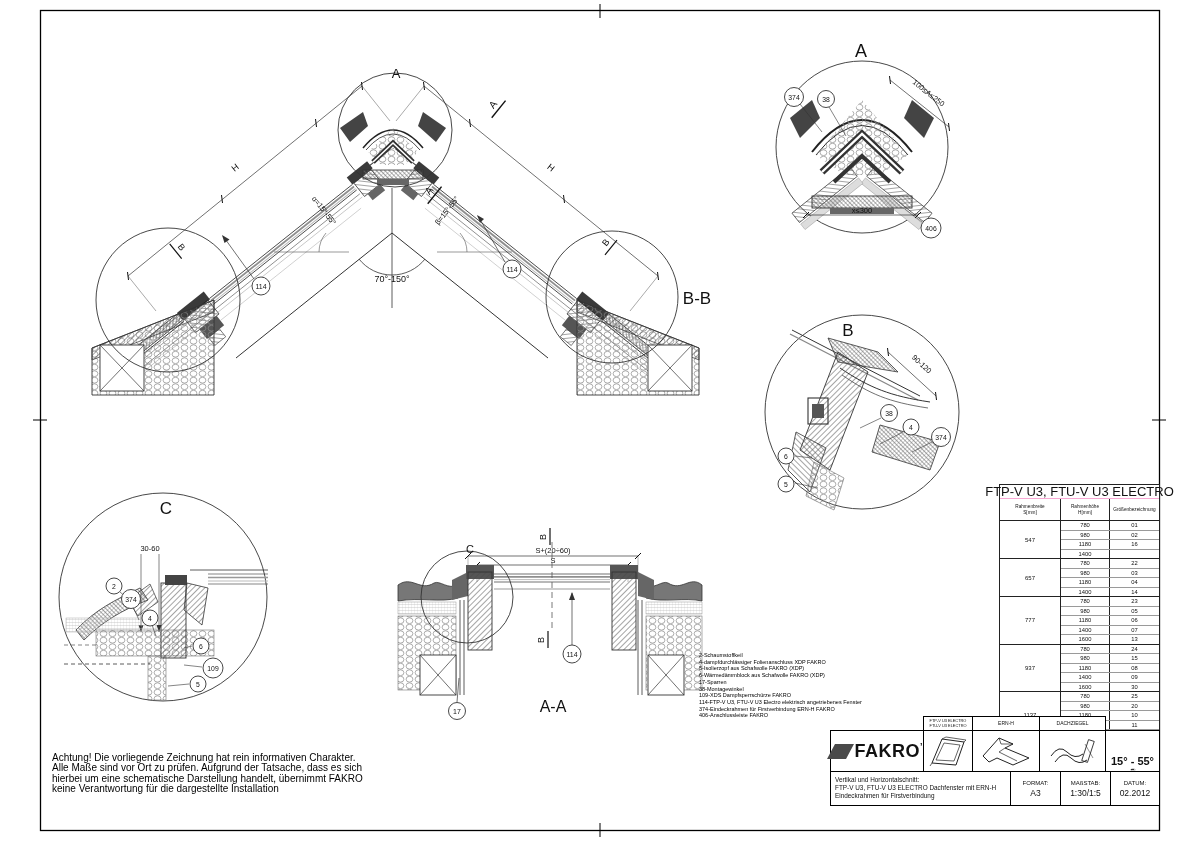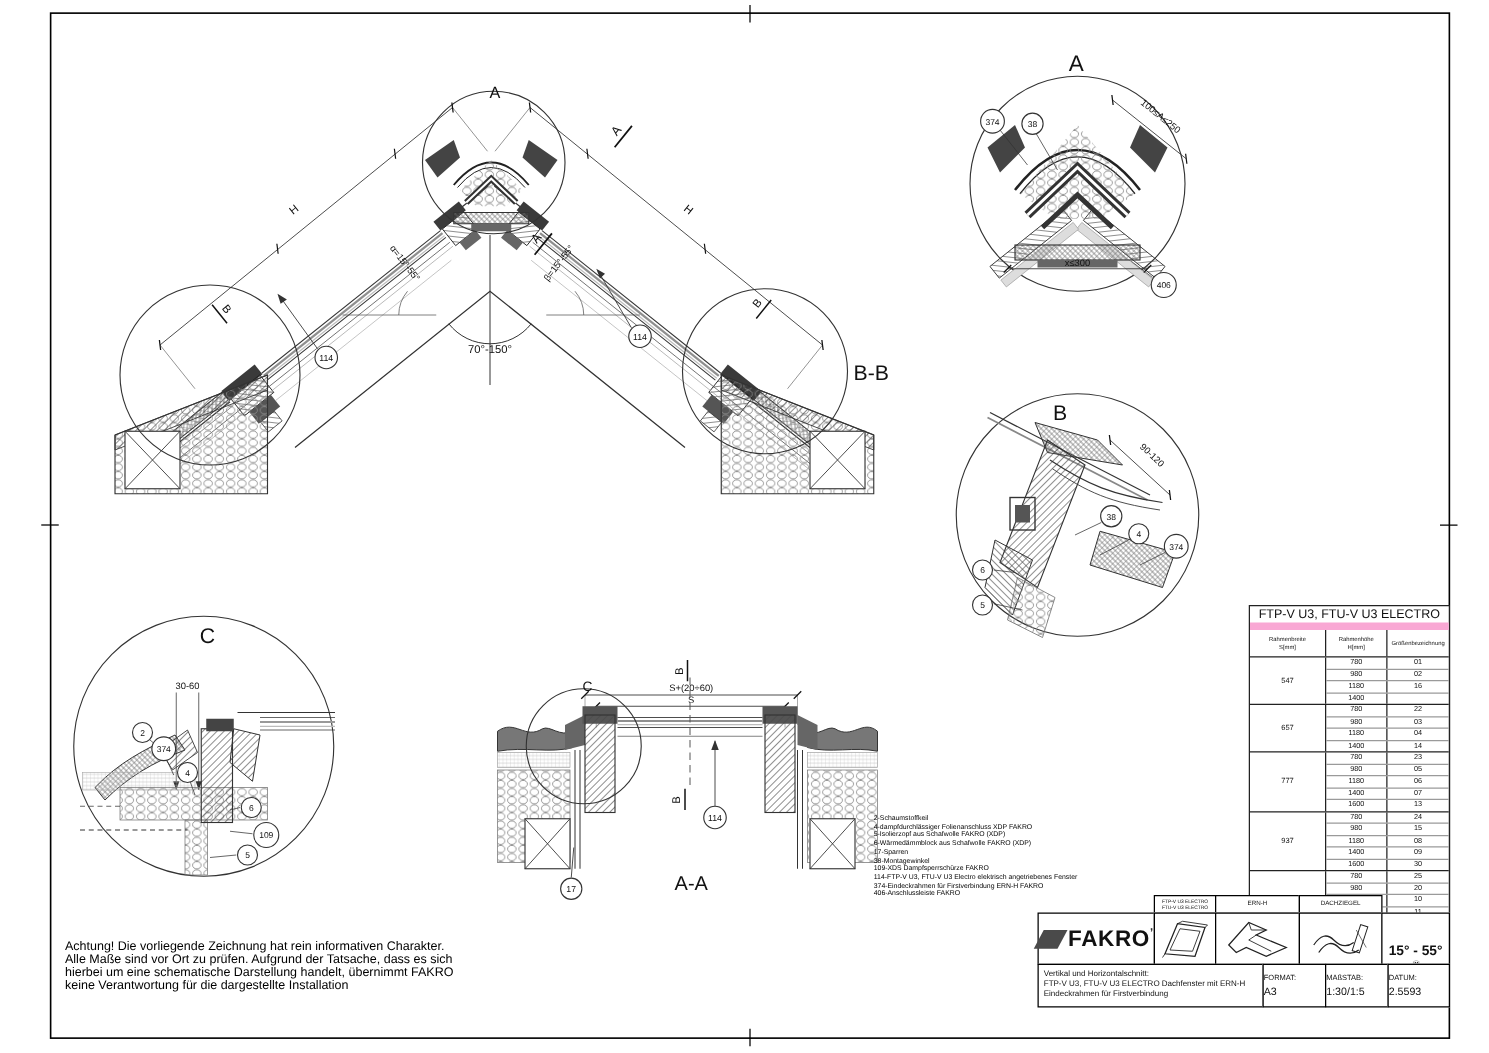--- a/index.html
+++ b/index.html
@@ -8,21 +8,21 @@
   .abs{position:absolute;}
   svg text{font-family:"Liberation Sans",sans-serif;fill:#111;}
   
   #warning{left:52px;top:753px;width:312px;font-size:10px;line-height:10.3px;color:#000;}
   
   #legend{left:699px;top:652px;width:270px;}
   .legend-item{font-size:5.5px;line-height:6.7px;white-space:nowrap;color:#000;}
   
   #sizetable{left:999px;top:484px;width:159px;border:1px solid #222;background:#fff;}
   #st-title{height:13px;display:flex;align-items:center;justify-content:center;
-            font-size:10px;border-bottom:6px solid #f9a8d4;white-space:nowrap;}
+            font-size:13px;border-bottom:1px solid #f9a8d4;white-space:nowrap;}
   #st-head{display:flex;height:21px;border-bottom:1px solid #222;}
   .sth{display:flex;flex-direction:column;align-items:center;justify-content:center;
        font-size:4.7px;line-height:5.6px;text-align:center;}
   .sth1{width:60px;border-right:1px solid #222;}
   .sth2{width:48px;border-right:1px solid #222;}
   .sth3{flex:1;}
   .tgroup{display:flex;border-top:1px solid #222;}
   .tgroup:first-child{border-top:none;}
   .twidth{width:60px;display:flex;align-items:center;justify-content:center;
           font-size:6px;border-right:1px solid #222;}
@@ -38,21 +38,21 @@
   .cap{display:flex;flex-direction:column;align-items:center;justify-content:center;
        font-size:3.9px;line-height:4.6px;text-align:center;}
   #tb-logo{display:flex;align-items:center;justify-content:center;gap:4px;}
   .logo-mark{width:24px;height:15px;background:#4a4a4a;transform:skewX(-28deg);}
   .logo-text{font-size:18px;font-weight:800;letter-spacing:.5px;}
   .logo-tm{font-size:9px;font-weight:800;vertical-align:top;}
   .iconcell{display:flex;align-items:center;justify-content:center;}
   #tb-pitch{display:flex;flex-direction:column;align-items:center;justify-content:center;gap:1px;}
   #pitch-text{font-size:11px;font-weight:bold;margin-top:24px;}
   #tb-title{padding:4px 4px;font-size:6.4px;line-height:8.2px;}
-  .meta{display:flex;flex-direction:column;align-items:flex-start;justify-content:center;gap:2px;}
+  .meta{display:flex;flex-direction:column;align-items:center;justify-content:center;gap:2px;}
   .meta .lab{font-size:6px;}
   .meta .val{font-size:8.5px;}
 </style>
 </head>
 <body>
 
 <div id="page">
 
 <svg class="abs" style="left:0;top:0" width="1191" height="842" viewBox="0 0 1191 842">
   <defs>
@@ -644,17 +644,17 @@
   <div class="cell meta" style="left:180px;top:55px;width:51px;height:35px">
     <span class="lab">FORMAT:</span>
     <span class="val">A3</span>
   </div>
   <div class="cell meta" style="left:230px;top:55px;width:51px;height:35px">
     <span class="lab">MAßSTAB:</span>
     <span class="val">1:30/1:5</span>
   </div>
   <div class="cell meta" style="left:280px;top:55px;width:50px;height:35px">
     <span class="lab">DATUM:</span>
-    <span class="val">2.5593</span>
+    <span class="val">02.2012</span>
   </div>
 </div>
 
 </div>
 
 </body></html>

